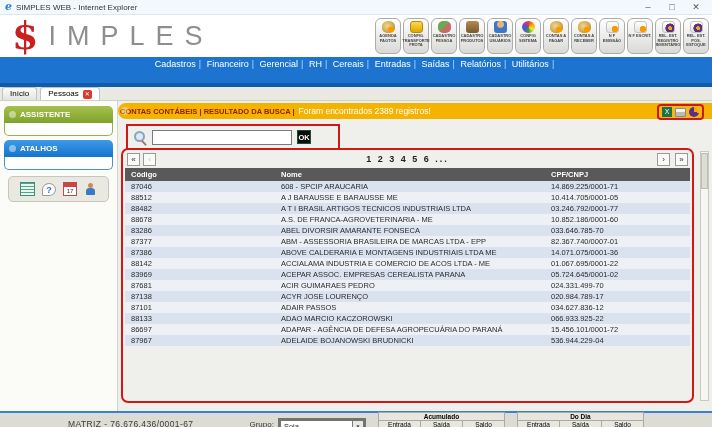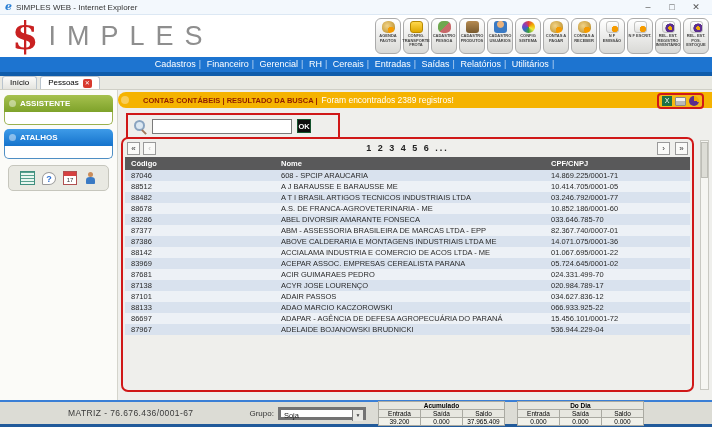--- a/index.html
+++ b/index.html
@@ -26,21 +26,21 @@
   .moneybag-clock-icon,.moneybag-pay-icon,.moneybag-receive-icon { background:radial-gradient(circle at 70% 75%, #f59b00 0 3px, rgba(0,0,0,0) 3.5px), radial-gradient(circle at 40% 40%, #f2d488, #c49a3a 75%); border-radius:45% 45% 40% 40%; }
   .truck-icon { background:linear-gradient(#ffd84d,#dfa700); border:1px solid #b98a00; }
   .people-icon { background:linear-gradient(135deg,#6fa84f 50%,#c96a6a 50%); border-radius:40%; }
   .box-icon { background:linear-gradient(#b58a50,#785a2e); }
   .user-icon { background:radial-gradient(circle at 50% 28%, #e9b27c 0 3px, #3a7ac4 4px); border-radius:3px; }
   .palette-icon { background:conic-gradient(#e04040,#f2a900,#efe93a,#3c9e3c,#3667c4,#8e3cc0,#e04040); border-radius:50%; }
   .doc-emit-icon,.doc-escrit-icon,.pie-report-icon,.pie-stock-icon { background:radial-gradient(circle at 72% 72%, #f59b00 0 3px, rgba(0,0,0,0) 3.5px), linear-gradient(#ffffff,#e2e2e0); border:1px solid #c2c2c0; }
   .pie-report-icon,.pie-stock-icon { background:radial-gradient(circle at 65% 62%, #f2a900 0 2px, #5b2d8e 2px 4.5px, rgba(0,0,0,0) 5px), linear-gradient(#ffffff,#e2e2e0); }
 
   
-  .menubar { height:15px; background:#1d74d0; text-align:center; font-size:9px; line-height:15px; color:#fff; }
+  .menubar { height:26px; background:#1d74d0; text-align:center; font-size:9px; line-height:15px; color:#fff; }
   .menu-item { color:#fff; cursor:pointer; }
   .menu-sep { color:#bcd6f2; margin:0 3px; }
   .menustripe { height:4px; background:#0f5caa; }
 
   
   .tabstrip { height:14px; background:#e9e9e2; border-bottom:1px solid #cfcfc6; display:flex; align-items:flex-end; padding-left:2px; }
   .tab { font-size:8px; line-height:12px; padding:0 7px; border:1px solid #b9c4ce; border-bottom:none; border-radius:3px 3px 0 0; background:linear-gradient(#fbfbf9,#e4e4df); margin-right:3px; display:flex; align-items:center; gap:4px; cursor:pointer; }
   .tab.active { background:#fff; }
   .tab-close { width:9px; height:9px; background:#d83a2e; color:#fff; font-size:6px; line-height:9px; text-align:center; border-radius:2px; cursor:pointer; }
 
@@ -59,21 +59,21 @@
   .calculator-icon { width:15px; height:14px; border:1px solid #3f8f7f; background:repeating-linear-gradient(0deg,#e8f6f0 0 2px,#57a08e 2px 3px), #e8f6f0; }
   .help-icon { width:14px; height:13px; background:#fff; border:1px solid #9a9a9a; border-radius:50% 50% 50% 10%; color:#2a6fd2; font-weight:bold; font-size:9px; line-height:12px; text-align:center; }
   .calendar-icon { width:14px; height:14px; background:linear-gradient(#d64040 0 4px, #fff 4px); border:1px solid #b05050; font-size:6px; color:#333; text-align:center; }
   .calendar-icon .day { display:block; margin-top:5px; line-height:7px; }
   .person-icon { width:13px; height:14px; }
   .person-icon::before { content:""; position:absolute; left:4px; top:1px; width:5px; height:5px; border-radius:50%; background:#c98c5a; }
   .person-icon::after { content:""; position:absolute; left:2px; top:6px; width:9px; height:7px; border-radius:45% 45% 10% 10%; background:#3a7ac4; }
 
   
   .content { flex:1; position:relative; background:#efefec; }
-  .yellowbar { margin-top:2px; height:16px; background:#f5b301; border-radius:9px 0 0 9px; display:flex; align-items:center; padding-left:25px; position:relative; }
+  .yellowbar { margin-top:2px; height:16px; background:#f5b301; border-radius:9px 0 0 9px; display:flex; align-items:center; padding-left:2px; position:relative; }
   .yellowbar::before { content:""; position:absolute; left:3px; top:4px; width:8px; height:8px; border-radius:50%; background:rgba(255,255,255,.35); }
   .ybar-strong { font-size:7.5px; font-weight:bold; color:#8f1d00; }
   .ybar-info { font-size:8.5px; color:#fff; margin-left:4px; }
   .ybar-icons { position:absolute; right:8px; top:1px; border:2px solid #d01818; border-radius:4px; padding:1px 3px; display:flex; gap:3px; align-items:center; background:rgba(255,255,255,.08); }
   .excel-icon { width:10px; height:10px; background:#1e7145; color:#fff; font-size:7px; line-height:10px; text-align:center; cursor:pointer; }
   .printer-icon { width:11px; height:9px; background:linear-gradient(#f2f2f2 0 3px,#b9b9b9 3px); border:1px solid #8a8a8a; border-radius:1px; cursor:pointer; }
   .chart-icon { width:10px; height:10px; border-radius:50%; background:conic-gradient(#f2a900 0 100deg, #5b2d8e 100deg 360deg); cursor:pointer; }
 
   .searchbox { margin:5px 0 0 8px; width:214px; height:26px; border:2px solid #d01818; display:flex; align-items:center; gap:5px; padding-left:5px; background:#efefec; }
   .mag-icon { width:14px; height:14px; position:relative; }

